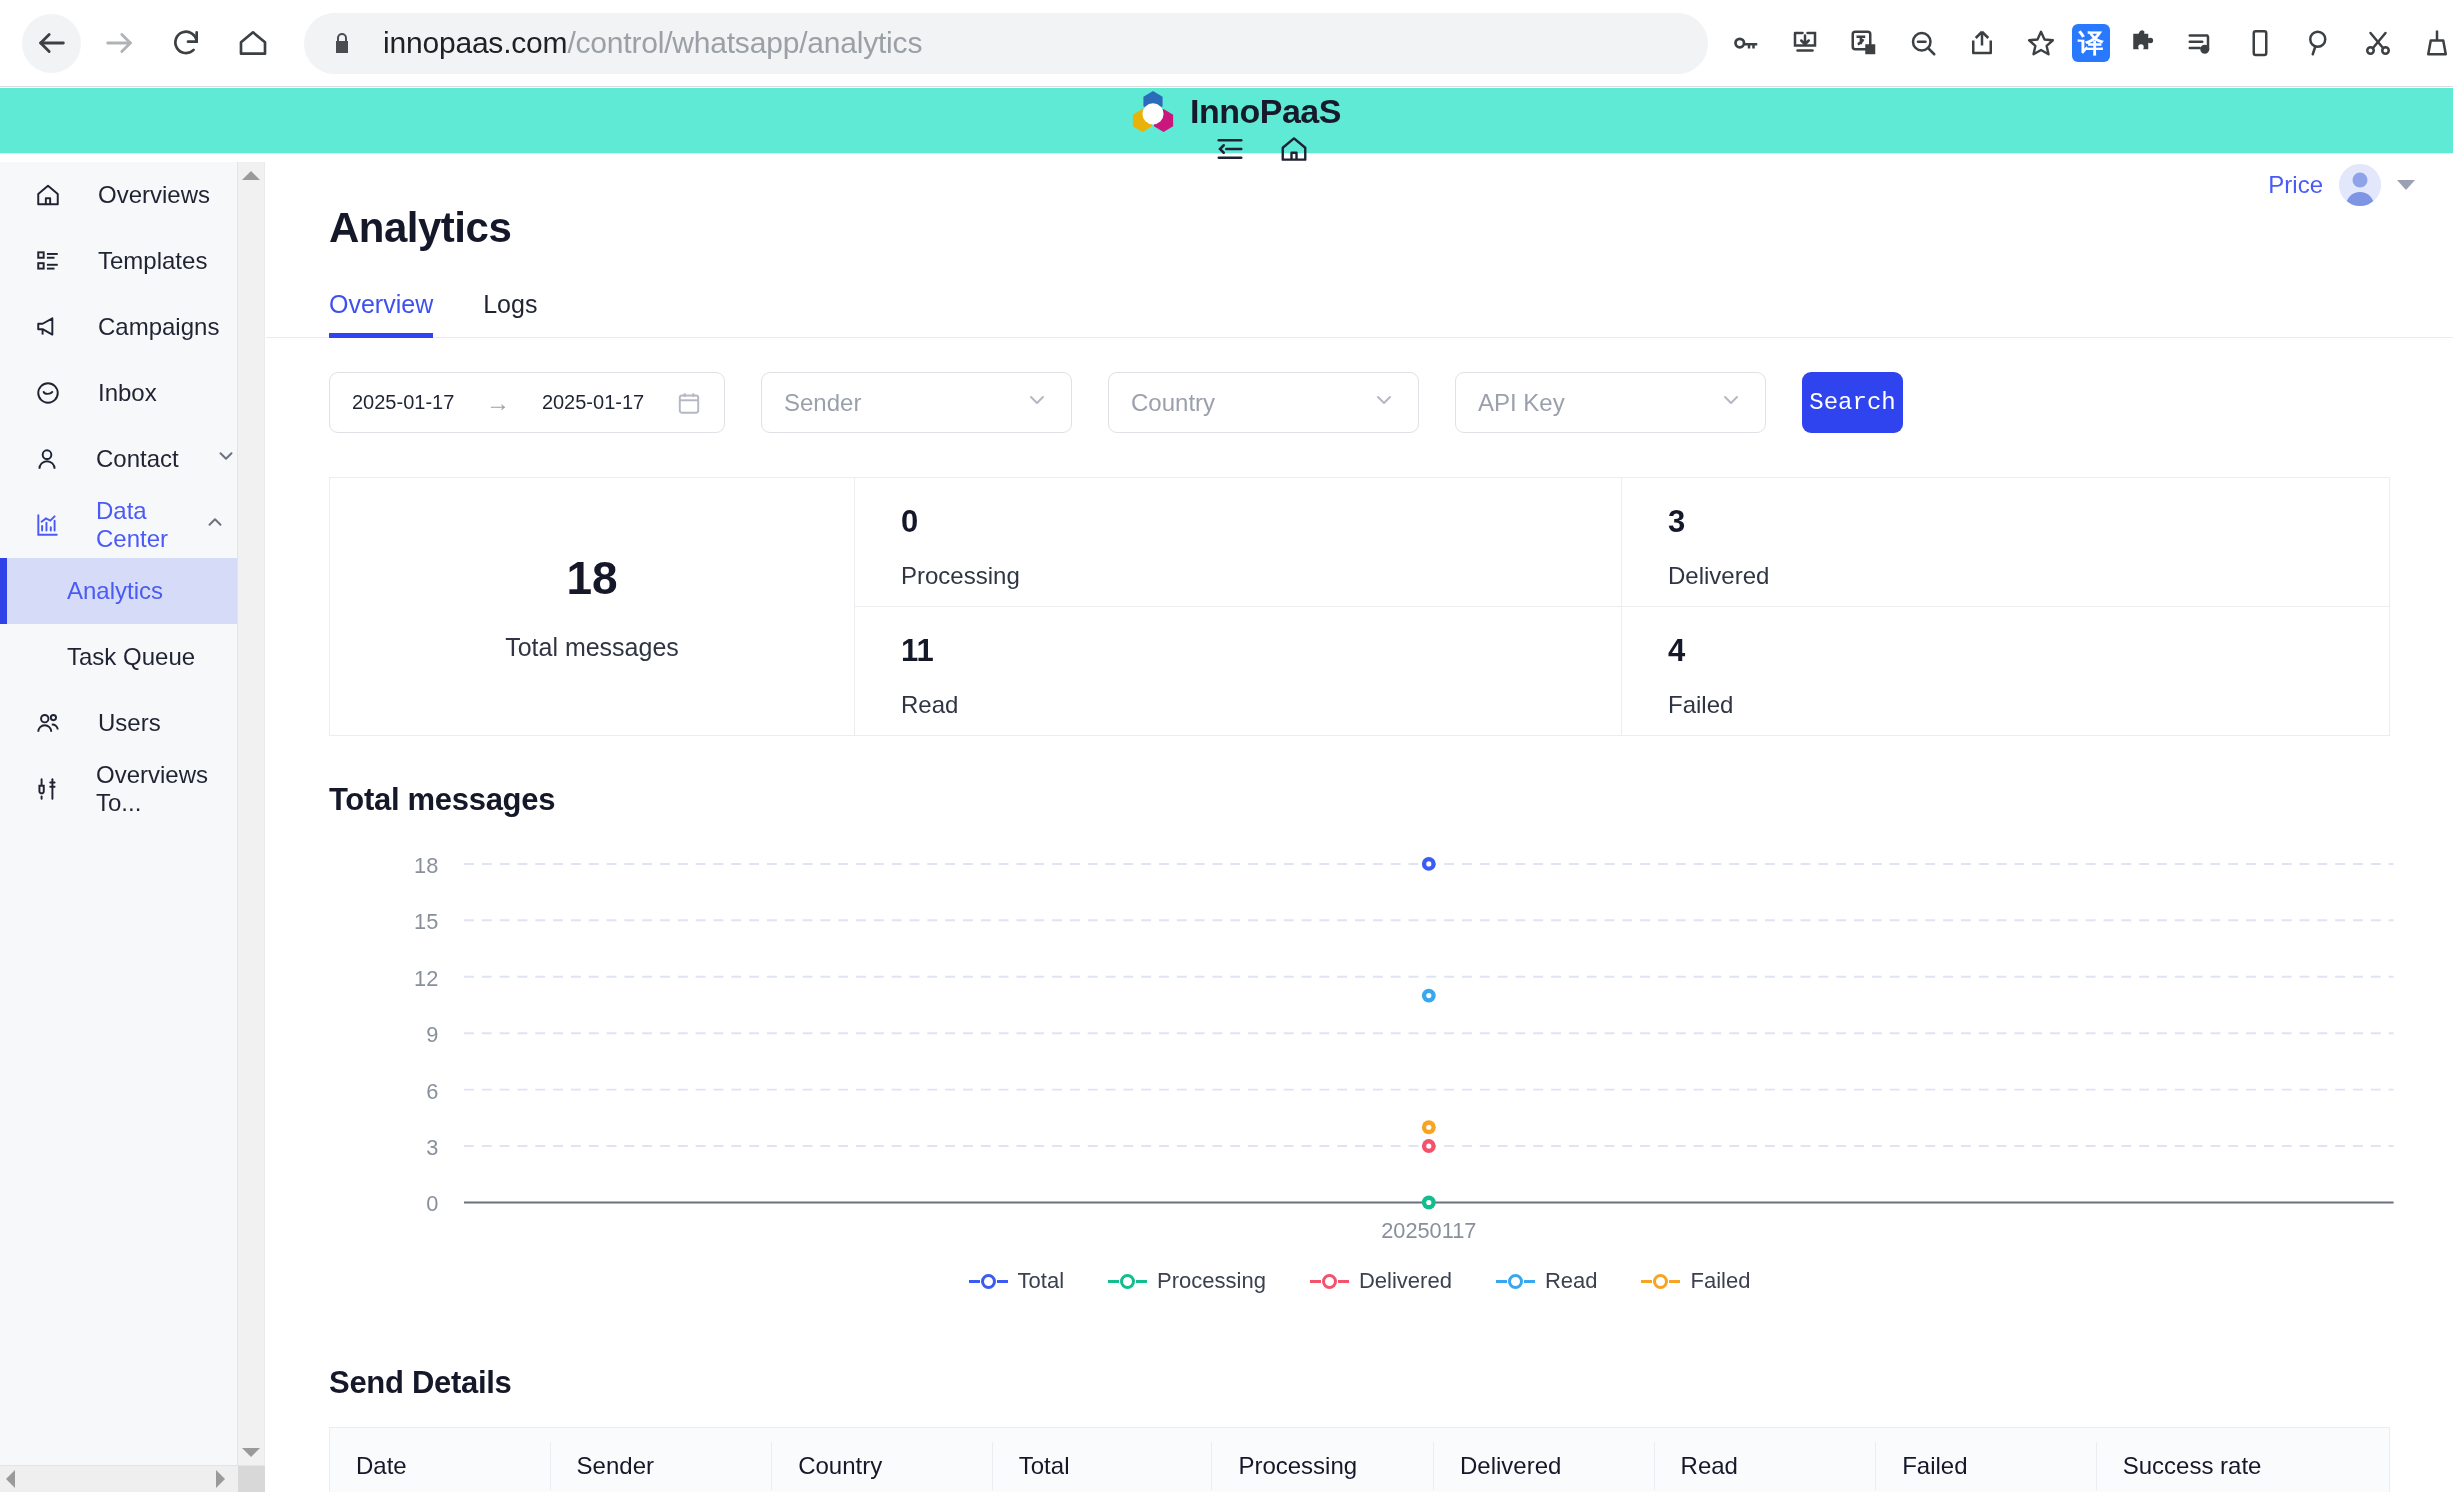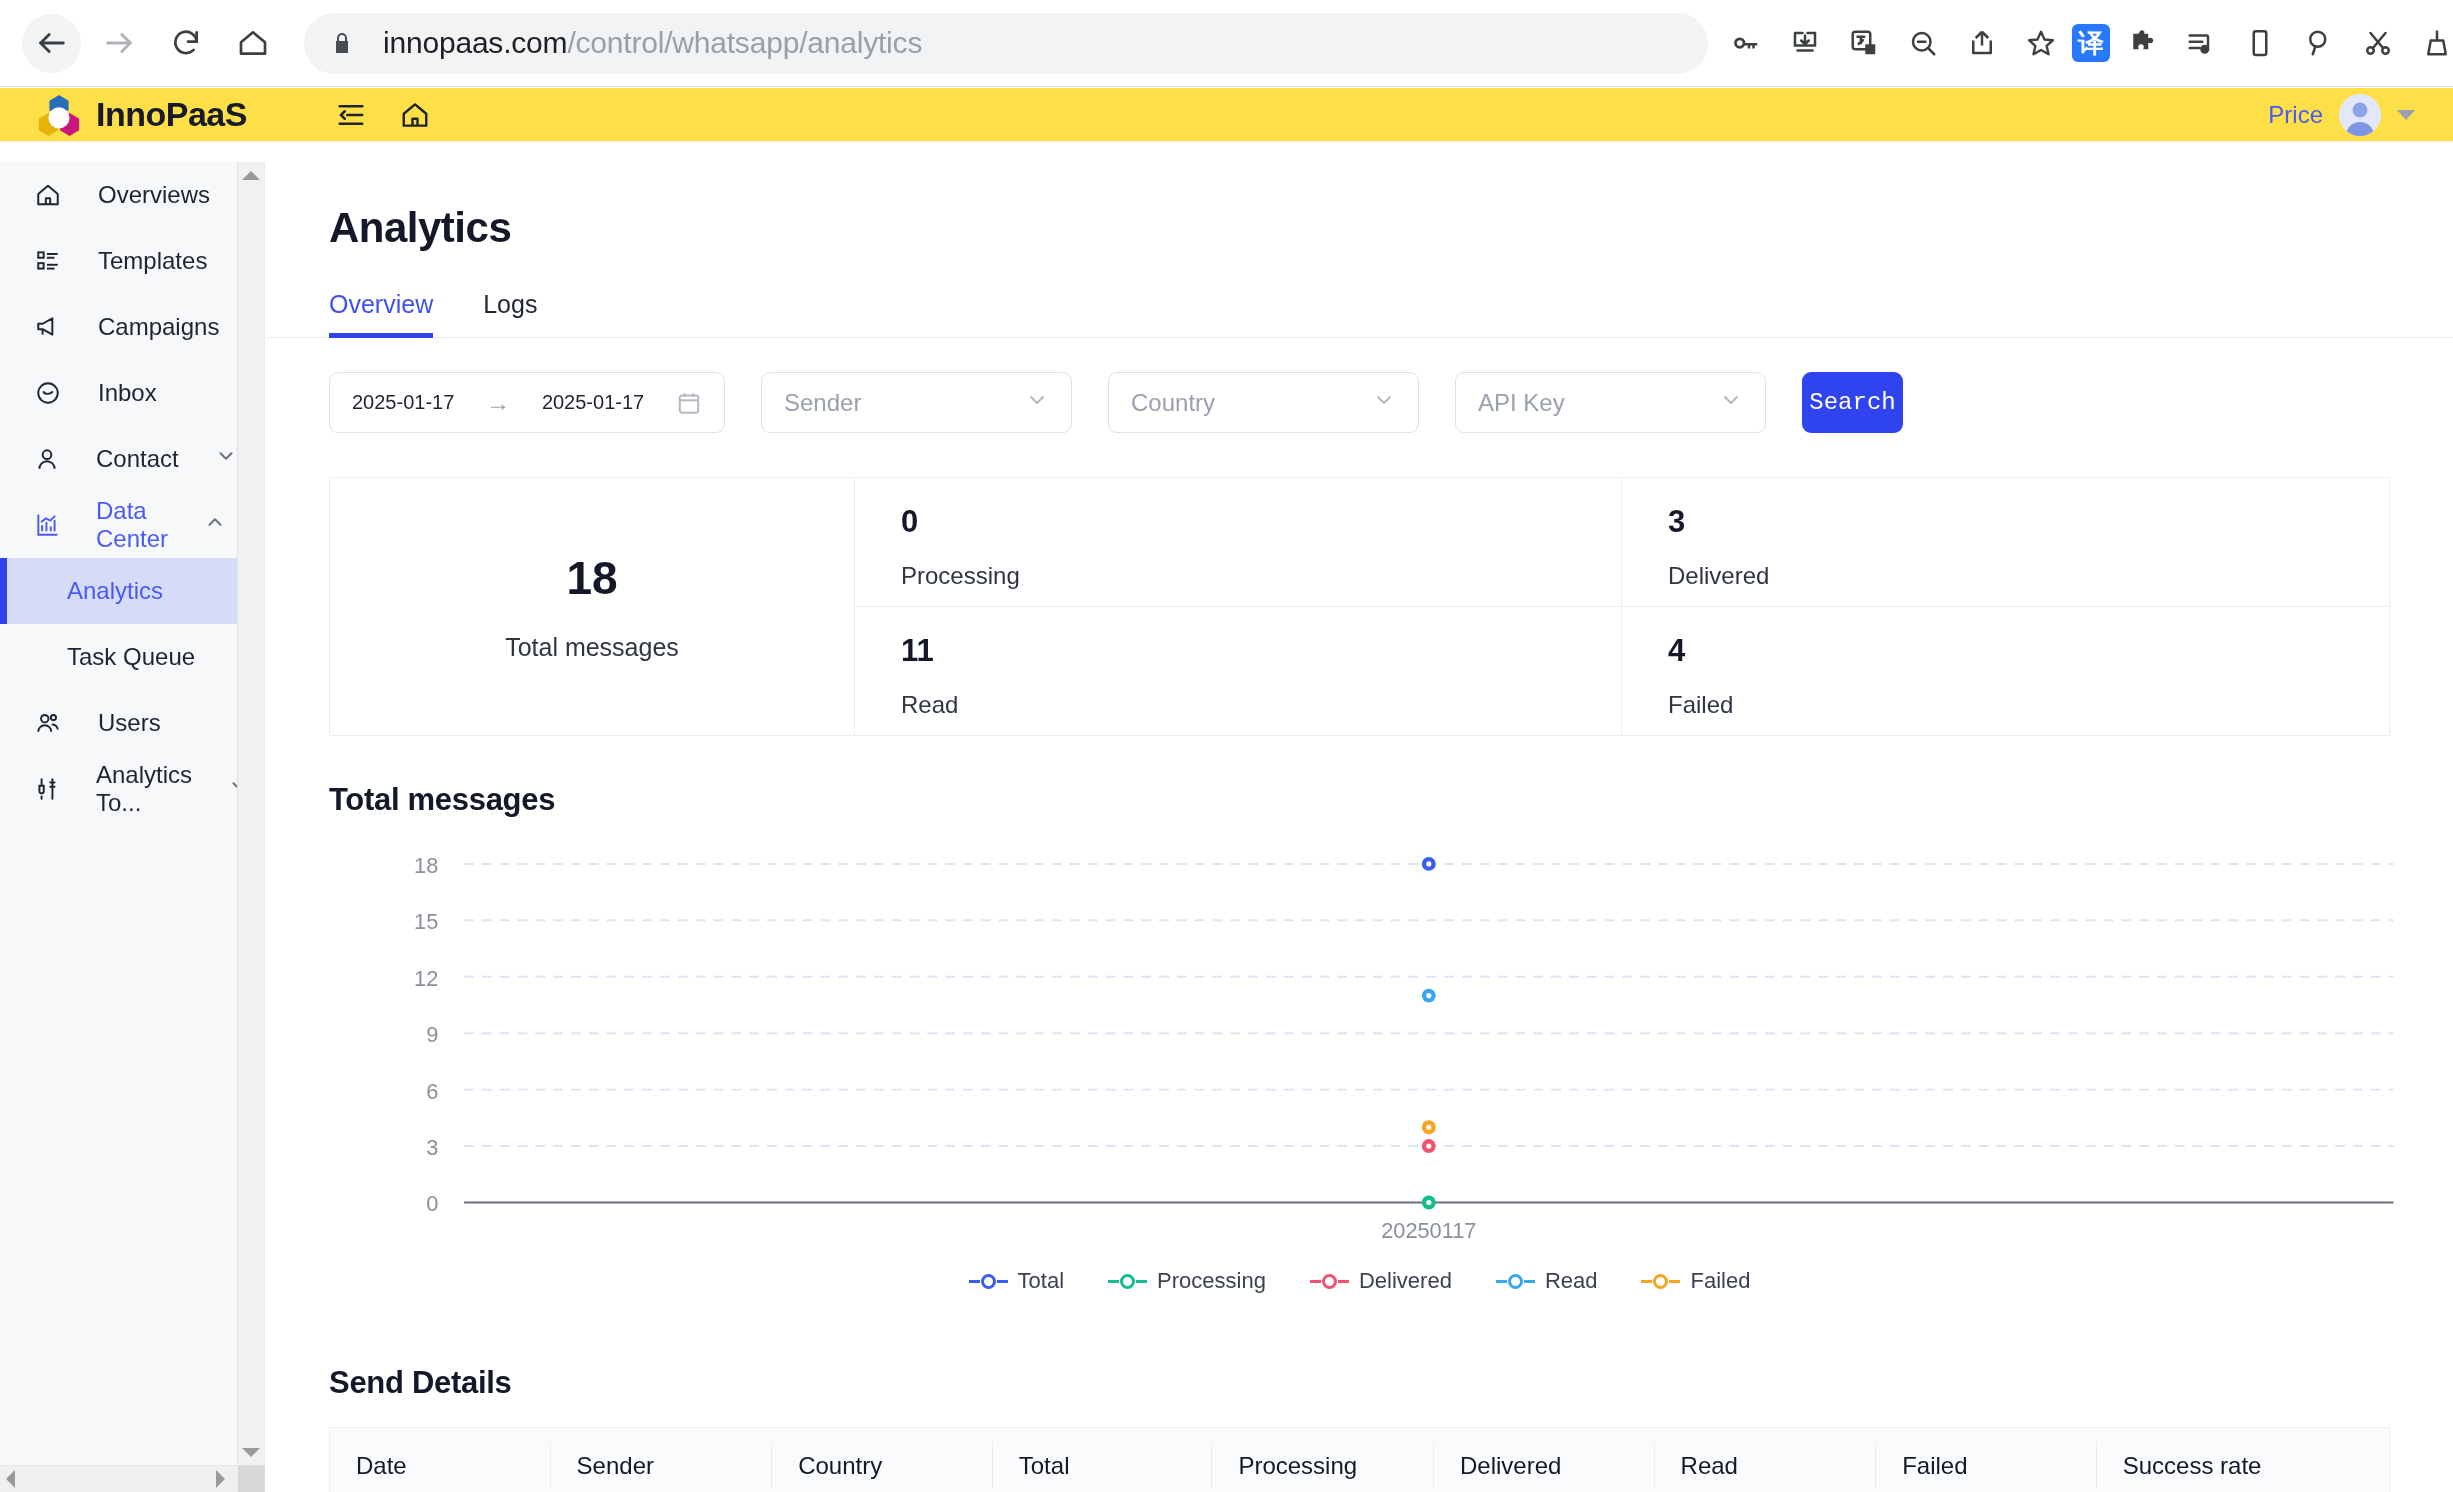--- a/index.html
+++ b/index.html
@@ -41,23 +41,23 @@
     display: flex; align-items: center; justify-content: center;
     color: #3c4043;
   }
   .ext-icon.badge-blue {
     background: #2979ff; color: #fff; border-radius: 6px;
     width: 38px; height: 38px; font-size: 26px; font-weight: bold;
   }
 
   
   .app-header {
-    position: absolute; top: 88px; left: 0; right: 0; height: 54px;
-    background: #fde047; display: flex; align-items: center;
-    border-bottom: 1px solid #eceef1; z-index: 5;
+    position: absolute; top: 88px; left: 0; right: 0; height: 66px;
+    background: #5eead4; display: flex; align-items: center;
+    border-bottom: 1px solid #eceef1; z-index: 5; flex-direction: column;
   }
   .brand {
     width: 265px; display: flex; align-items: center; gap: 14px;
     padding-left: 36px;
   }
   .brand-name { font-size: 34px; font-weight: 700; color: #171a2b; letter-spacing: -0.5px; }
   .hdr-icons { display: flex; align-items: center; gap: 34px; margin-left: 71px; }
   .hdr-ico { color: #1e2233; display: flex; }
   .hdr-right { margin-left: auto; display: flex; align-items: center; gap: 16px; padding-right: 38px; }
   .price-link { color: #4a5bf5; font-size: 24px; }
@@ -426,21 +426,21 @@
     </div>
     <div class="nav-item">
       <span class="ni-ico">
           <svg width="26" height="26" viewBox="0 0 24 24" fill="none" stroke="currentColor" stroke-width="1.8" stroke-linecap="round">
             <path d="M7 3v6M5 9h4v5a2 2 0 0 1-4 0z"></path>
             <path d="M7 19v2"></path>
             <path d="M17 3v18"></path>
             <path d="M15 6h4M15 10h4"></path>
           </svg>
         </span>
-      <span>Analytics To...</span>
+      <span>Overviews To...</span>
       <span class="nav-chevron"><svg width="22" height="22" viewBox="0 0 24 24" fill="none" stroke="currentColor" stroke-width="2.2" stroke-linecap="round" stroke-linejoin="round">
             <polyline points="6 9 12 15 18 9"></polyline>
           </svg></span>
     </div>
   </div>
 
   <div class="sb-vscroll">
     <div class="sb-arrow-up">
         <span class="tri-up"></span>
       </div>

